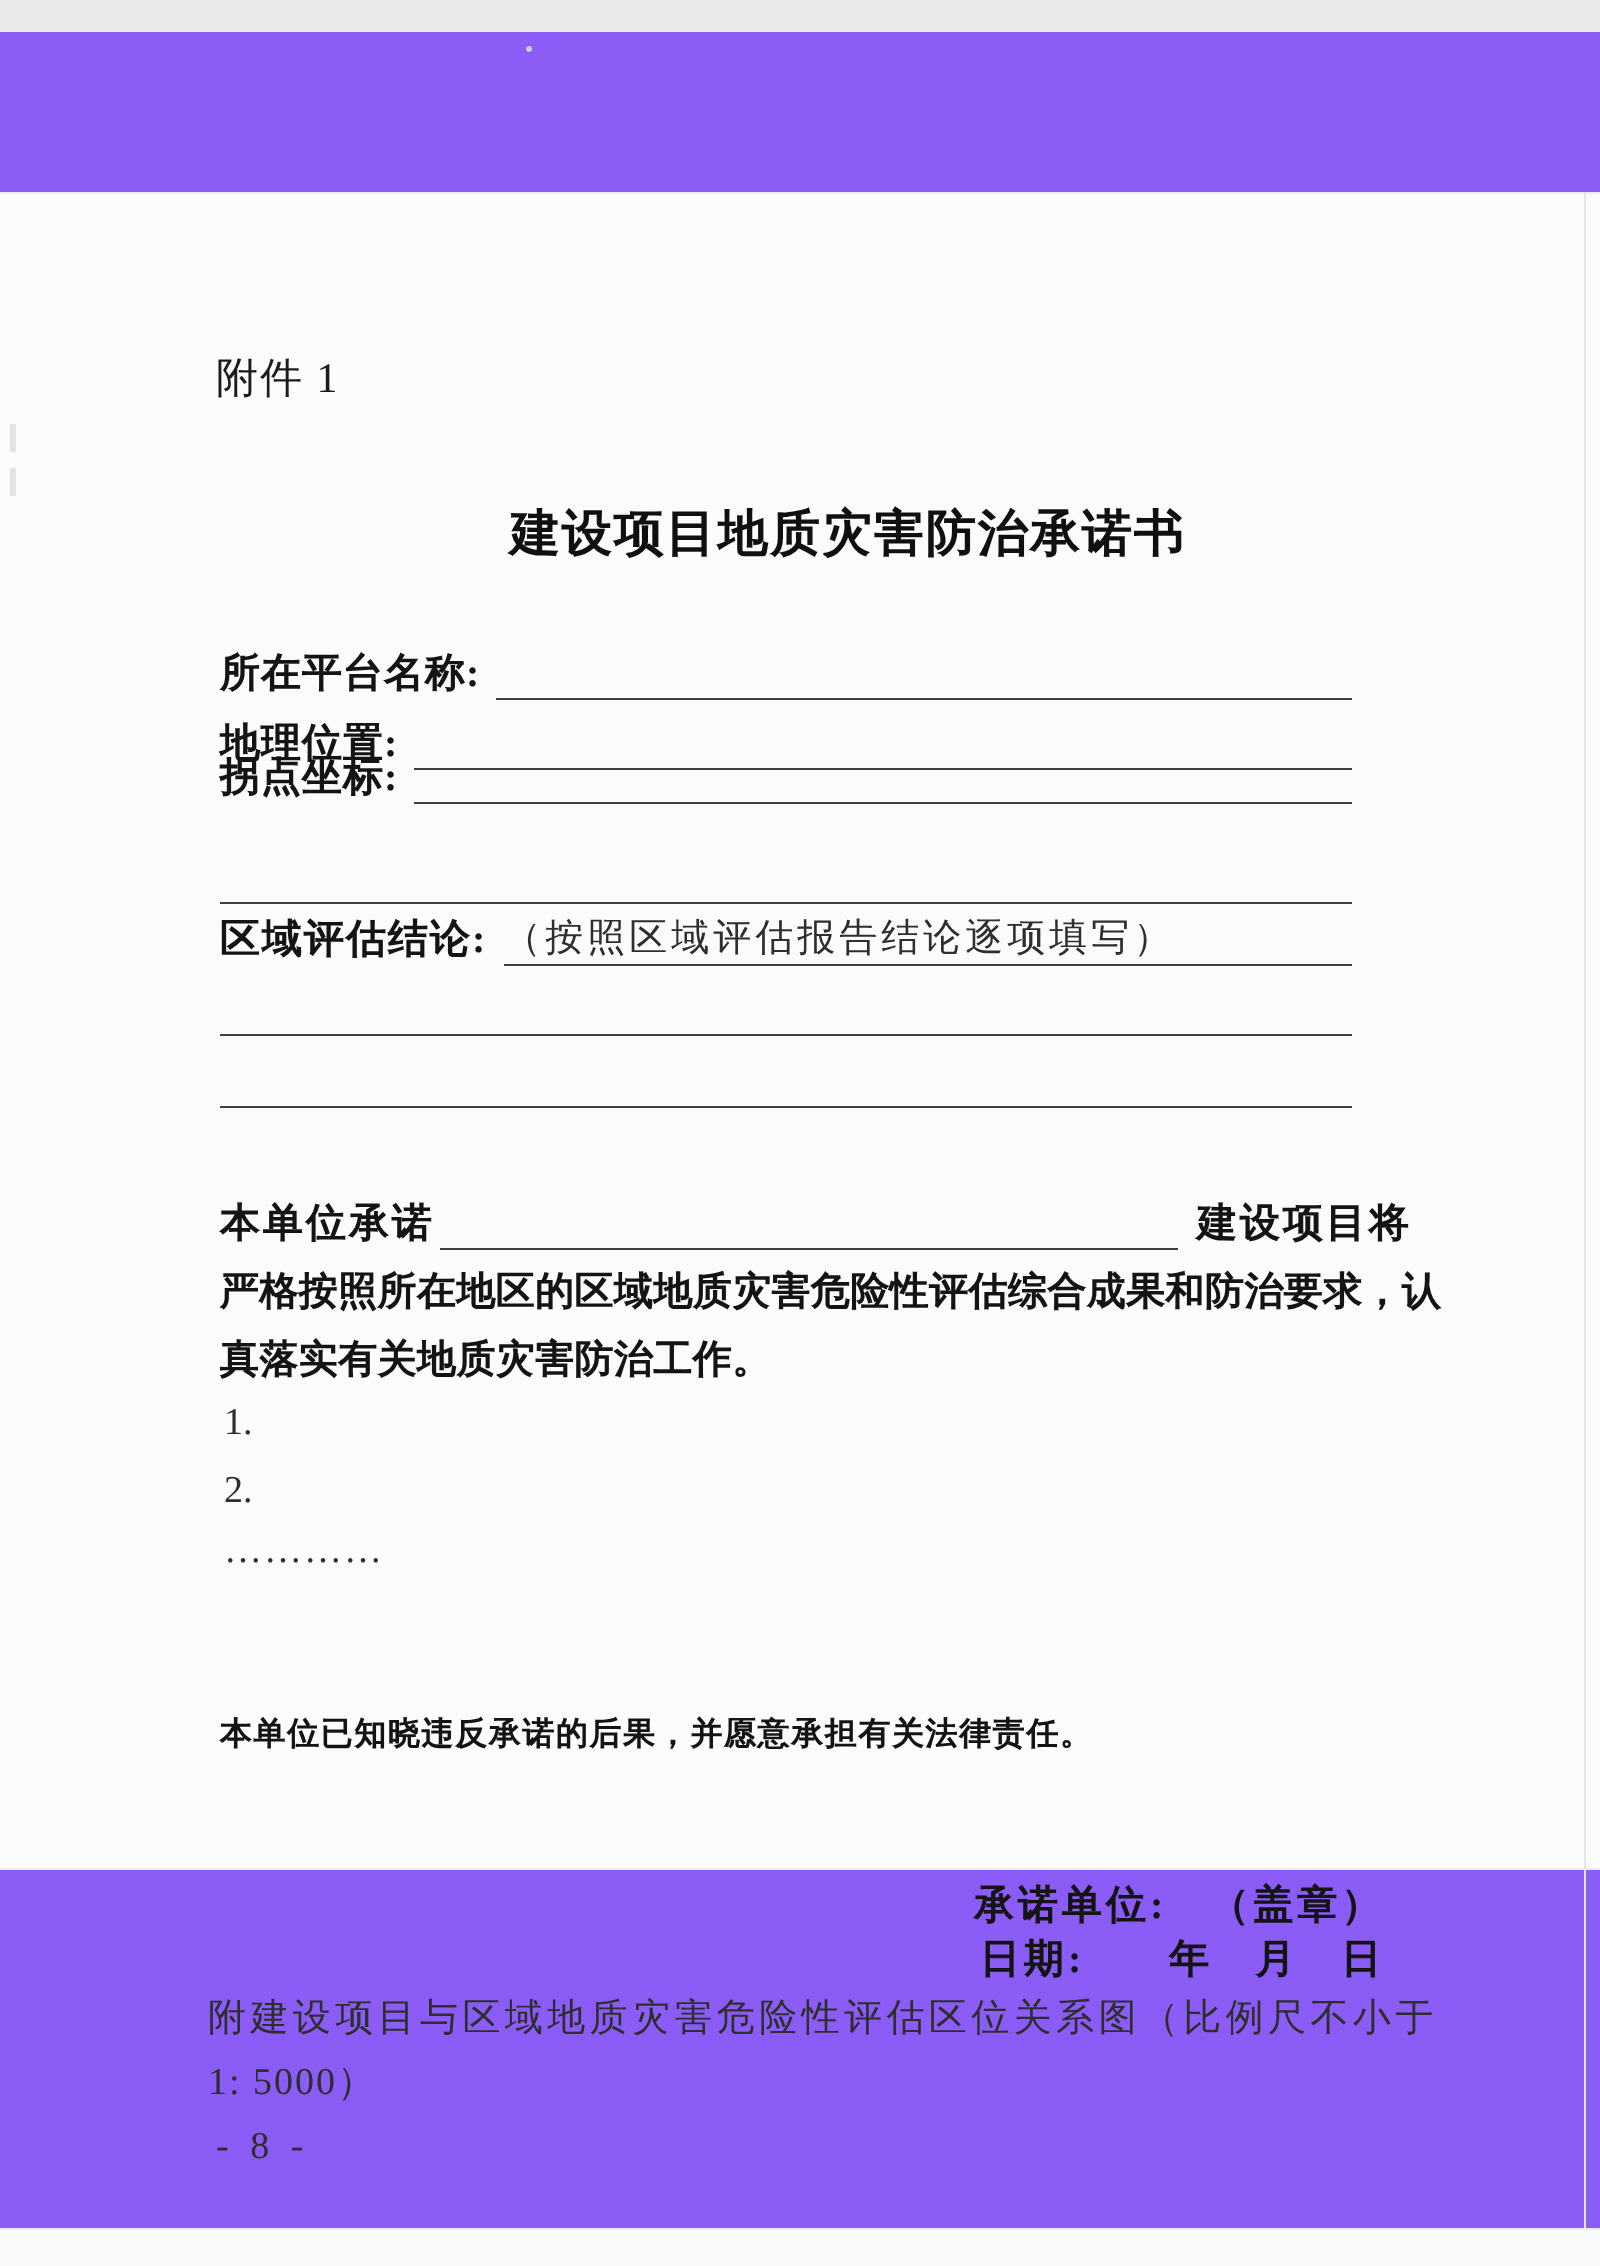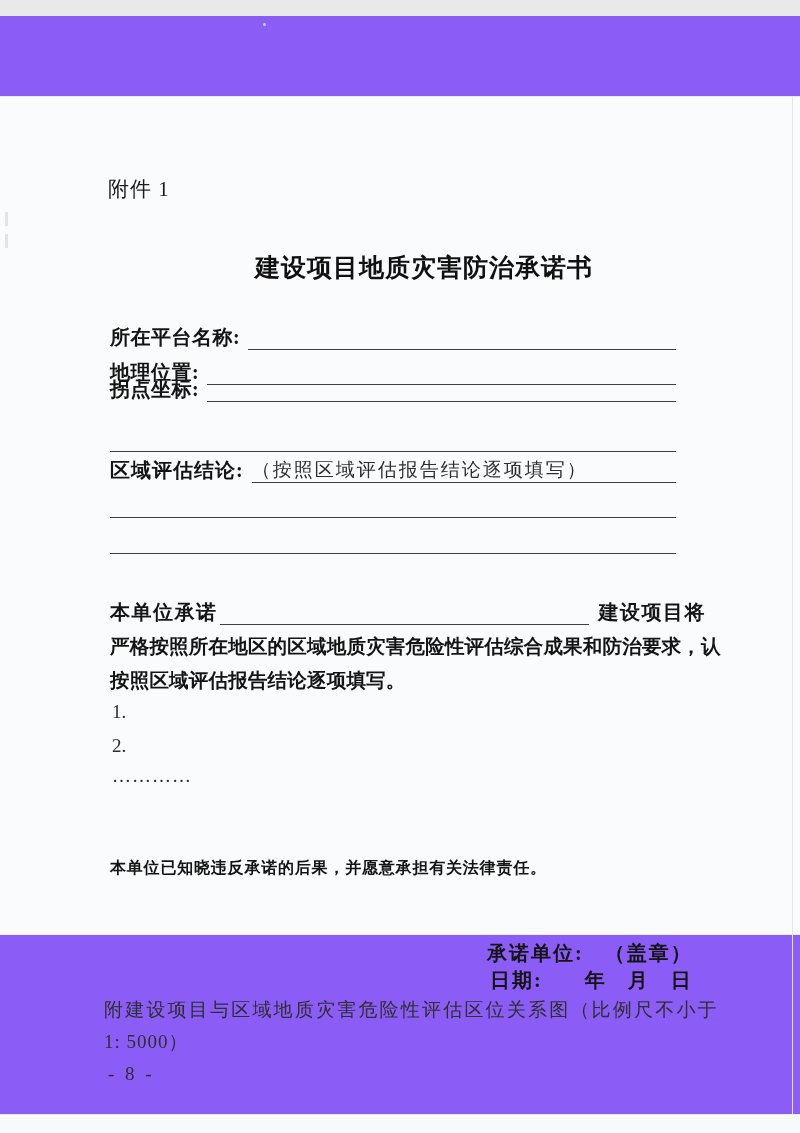--- a/index.html
+++ b/index.html
@@ -75,21 +75,21 @@
   </div>
   <div class="abs blank-rule" style="top:501px;"></div>
   <div class="abs blank-rule" style="top:537px;"></div>
 
   <div class="abs commit-row" style="top:584px;">
     <span class="t bold" style="font-size:20px;letter-spacing:1.5px;">本单位承诺</span>
     <span class="t rule" style="flex:1 1 auto;height:24px;margin-left:2px;"></span>
     <span class="t bold" style="font-size:20px;letter-spacing:1.5px;margin-left:10px;">建设项目将</span>
   </div>
   <div class="abs t bold para" style="top:619px;">严格按照所在地区的区域地质灾害危险性评估综合成果和防治要求，认</div>
-  <div class="abs t bold para" style="top:653px;">按照区域评估报告结论逐项填写。</div>
+  <div class="abs t bold para" style="top:653px;">真落实有关地质灾害防治工作。</div>
 
   <div class="abs t thin" style="left:112px;top:684px;font-size:19px;">1.</div>
   <div class="abs t thin" style="left:112px;top:718px;font-size:19px;">2.</div>
   <div class="abs t thin" style="left:112px;top:748px;font-size:19px;letter-spacing:1px;">…………</div>
 
   <div class="abs t bold" style="left:110px;top:842px;font-size:16px;letter-spacing:0.8px;">本单位已知晓违反承诺的后果，并愿意承担有关法律责任。</div>
 
   <div class="abs t bold sig" style="left:487px;top:925px;">承诺单位:   （盖章）</div>
   <div class="abs t bold sig" style="left:490px;top:952px;">日期:      年   月   日</div>
 

